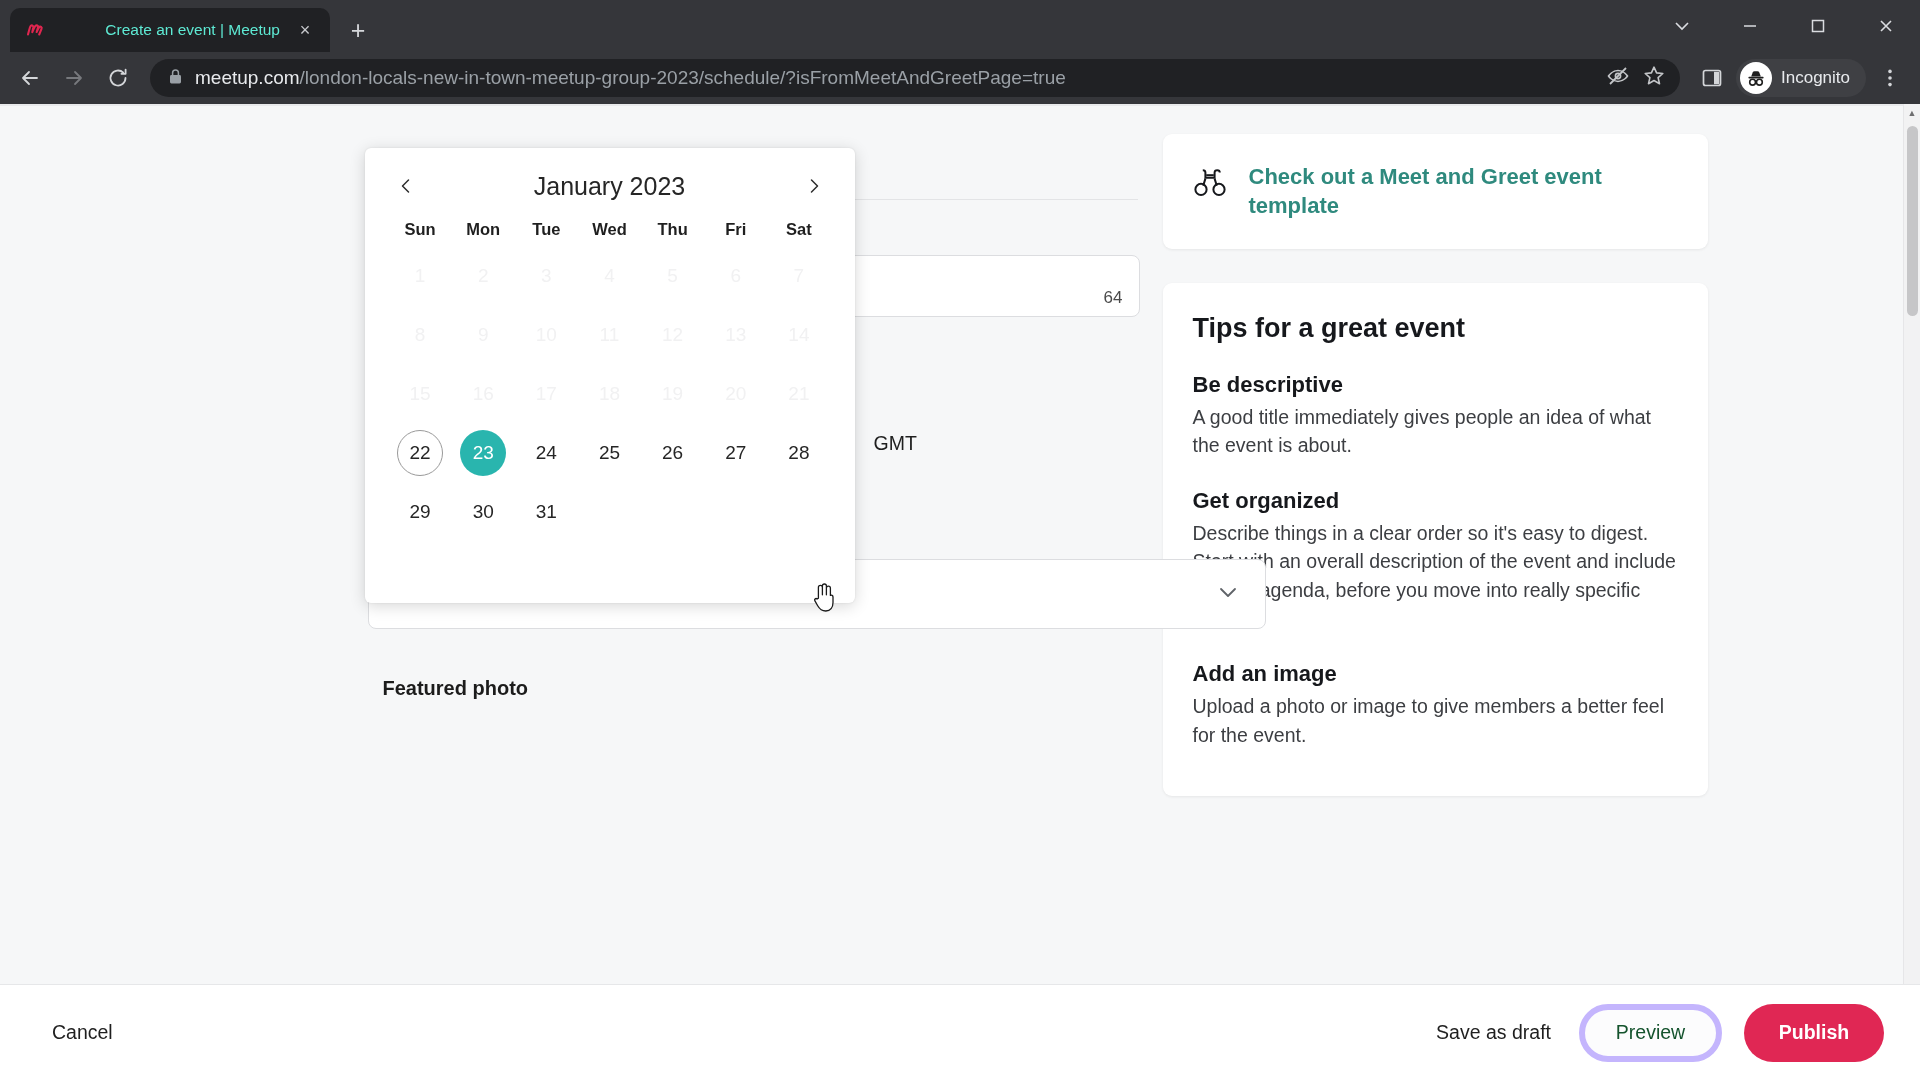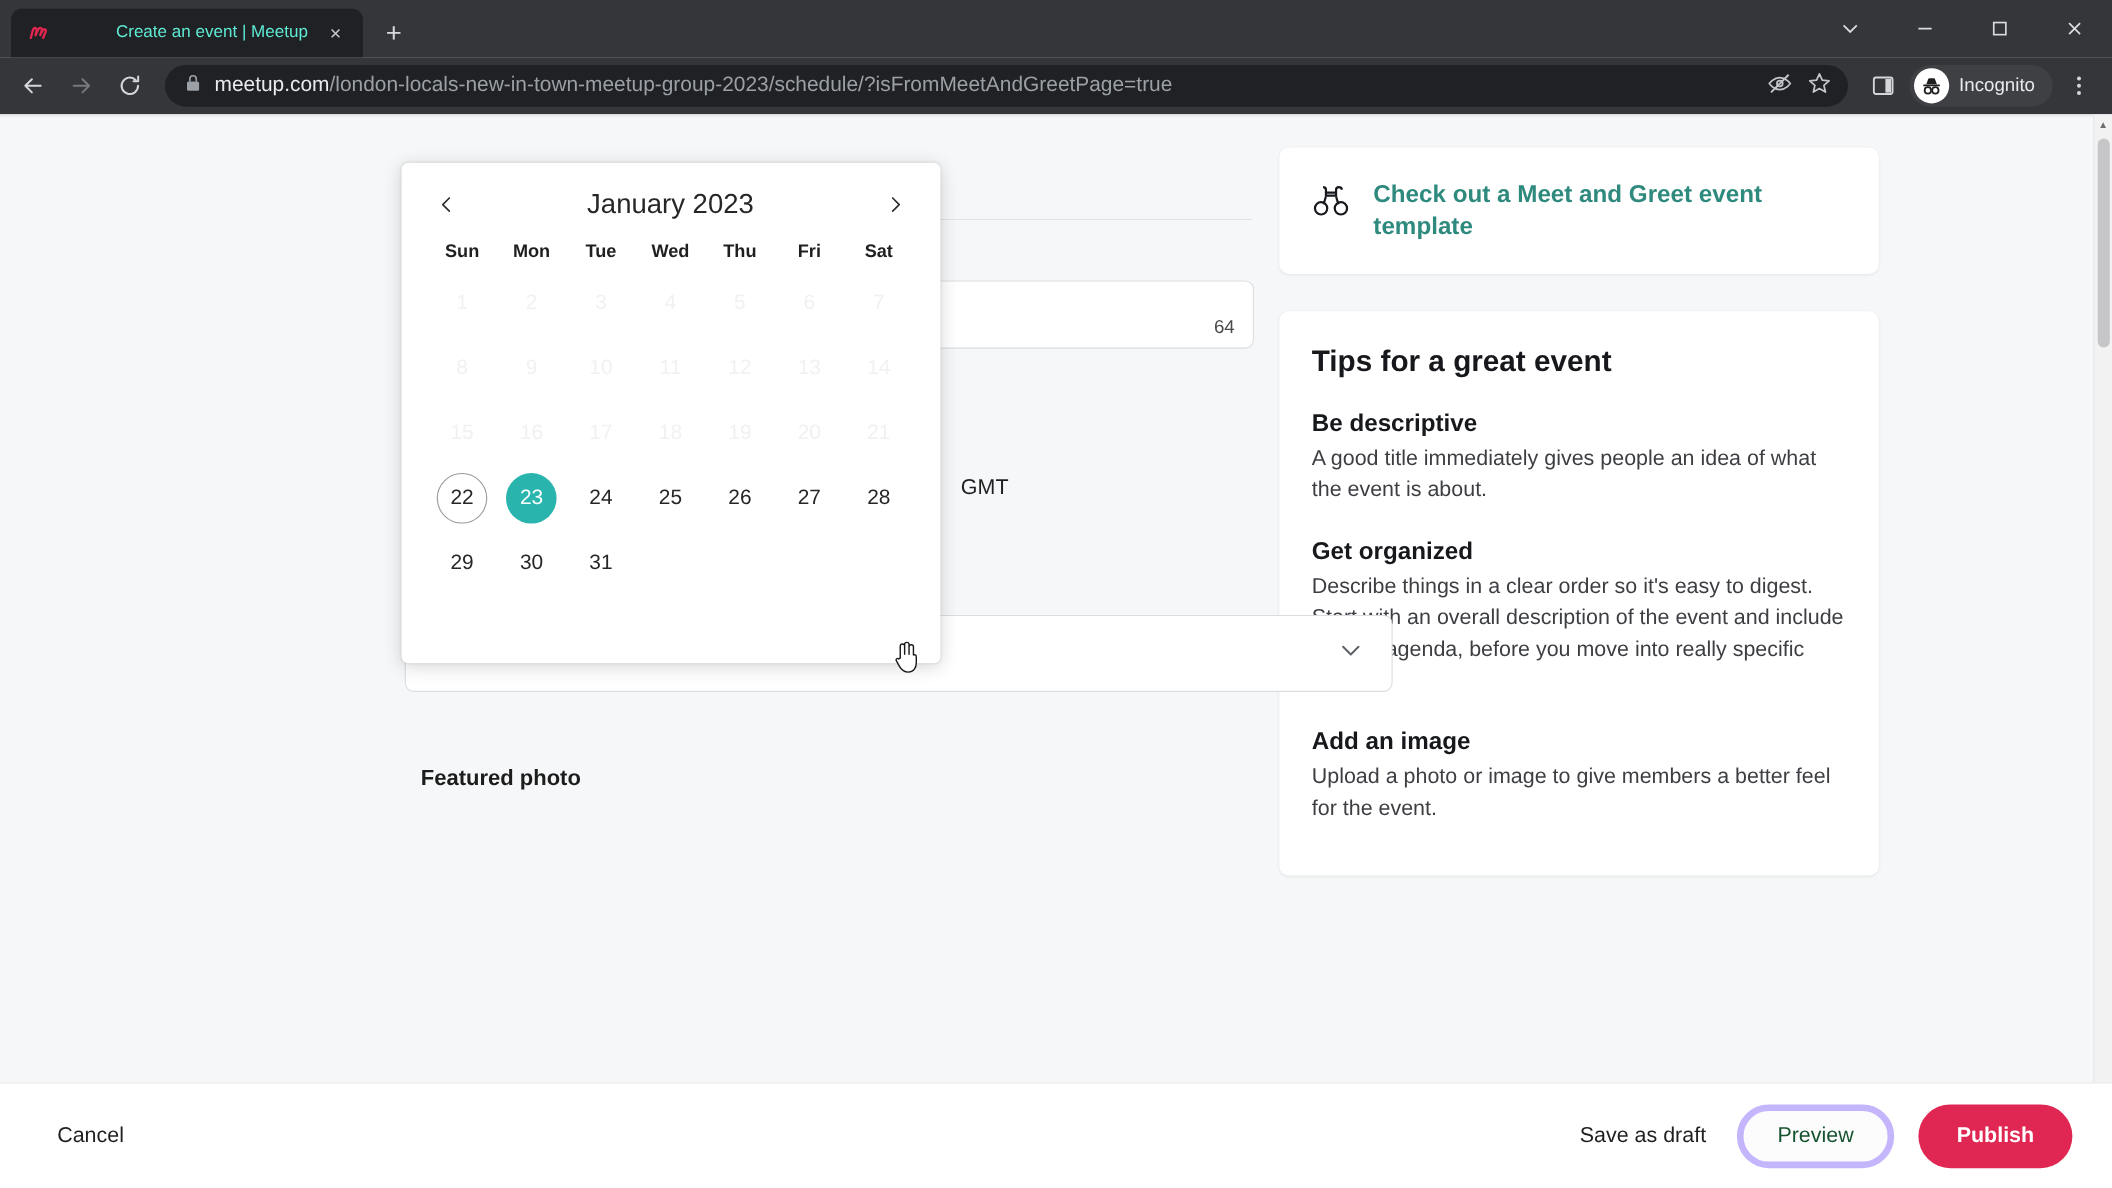--- a/index.html
+++ b/index.html
@@ -124,21 +124,21 @@
   .tz-label { font-size: 19.5px; color: #1f1f1f; }
 
   .sec-label { font-size: 20px; font-weight: 700; color: #1c1c1c; margin: 50px 0 12px 125px; }
   .select-field {
     margin-left: 125px; width: 898px; height: 70px;
     background: #fff; border: 1px solid #dcdde0; border-radius: 8px;
     display: flex; align-items: center; padding: 0 24px;
     font-size: 19.5px; color: #1f1f1f;
   }
   .select-field .chev { margin-left: auto; color: #5f6368; }
-  .sec-label.last { margin-top: 68px; padding-left: 15px; }
+  .sec-label.last { margin-top: 48px; padding-left: 15px; }
 
   
   .calendar {
     position: absolute; left: 152px; top: 14px;
     width: 490px; height: 455px; background: #fff;
     border-radius: 6px; box-shadow: 0 3px 16px rgba(0,0,0,.16), 0 0 2px rgba(0,0,0,.10);
     padding: 18px 24px 10px 24px; z-index: 40;
   }
   .cal-head { display: flex; align-items: center; height: 40px; position: relative; }
   .cal-nav {

